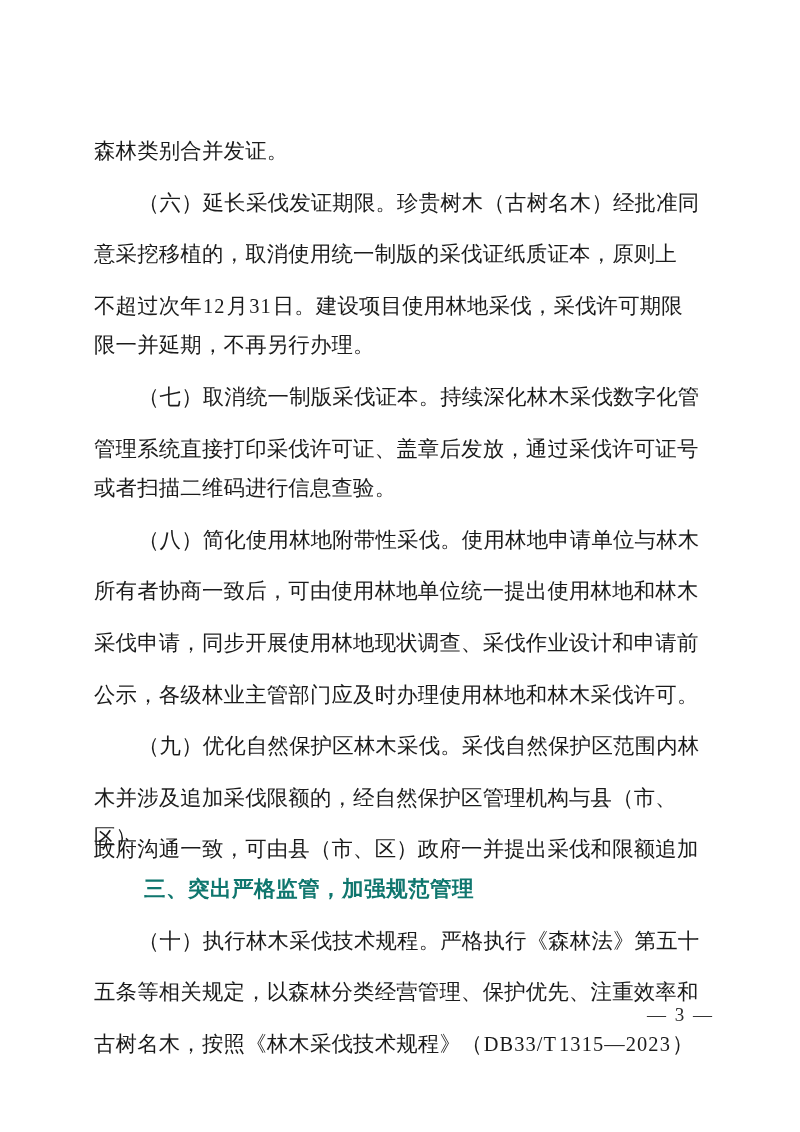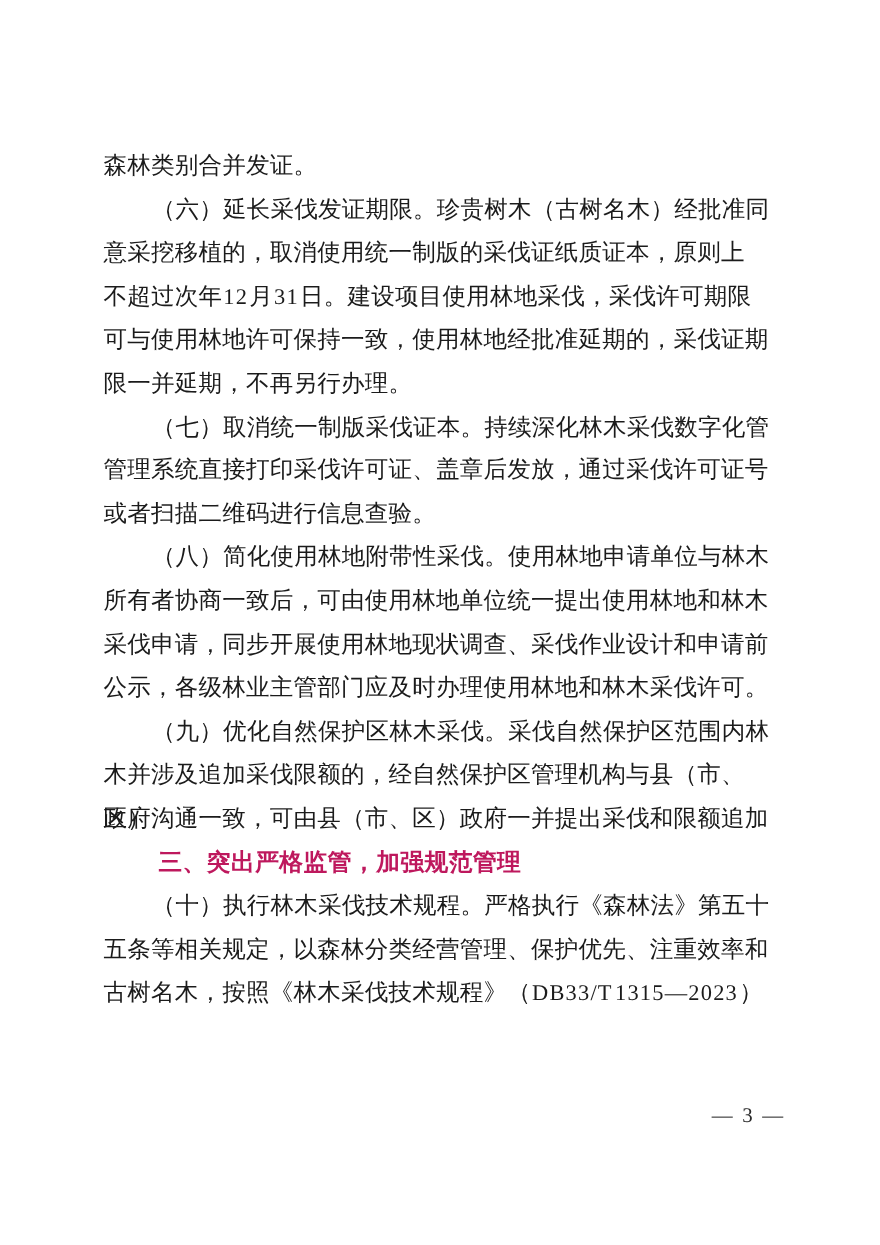--- a/index.html
+++ b/index.html
@@ -42,39 +42,40 @@
     white-space: nowrap;
     font-family: "DejaVu Serif", "Liberation Serif", serif;
     color: #1b1b1b;
   }
 
   
   .line.just {
     display: flex;
     justify-content: space-between;
     white-space: normal;
+    margin-top: 12px;
   }
   .line.just > span {
     display: inline-block;
   }
 
   .line.indent {
     padding-left: 44px;
   }
 
   .heading {
     height: 39.6px;
     line-height: 39.6px;
     font-size: 21.6px;
     font-family: "DejaVu Sans", "Liberation Sans", sans-serif;
     font-weight: bold;
     letter-spacing: 0.4px;
     padding-left: 50px;
     white-space: nowrap;
-    color: #be185d;
+    color: #0f766e;
   }
 
   
   .lat {
     font-family: "Liberation Serif", "DejaVu Serif", serif;
     font-size: 20.4px;
     letter-spacing: 1.1px;
     padding: 0 1px;
   }
 
@@ -99,23 +100,20 @@
     <div class="line">森林类别合并发证。</div>
 
     <div class="line just indent">
       <span>（六）延长采伐发证期限。珍贵树木（古树名木）经批准同</span>
     </div>
     <div class="line just">
       <span>意采挖移植的，取消使用统一制版的采伐证纸质证本，原则上</span>
     </div>
     <div class="line just">
       <span><span>不超过次年</span><span class="lat">12</span><span>月</span><span class="lat">31</span><span>日。建设项目使用林地采伐，采伐许可期限</span></span>
-    </div>
-    <div class="line just">
-      <span>可与使用林地许可保持一致，使用林地经批准延期的，采伐证期</span>
     </div>
     <div class="line">限一并延期，不再另行办理。</div>
 
     <div class="line just indent">
       <span>（七）取消统一制版采伐证本。持续深化林木采伐数字化管</span>
     </div>
     <div class="line just">
       <span>管理系统直接打印采伐许可证、盖章后发放，通过采伐许可证号</span>
     </div>
     <div class="line">或者扫描二维码进行信息查验。</div>

